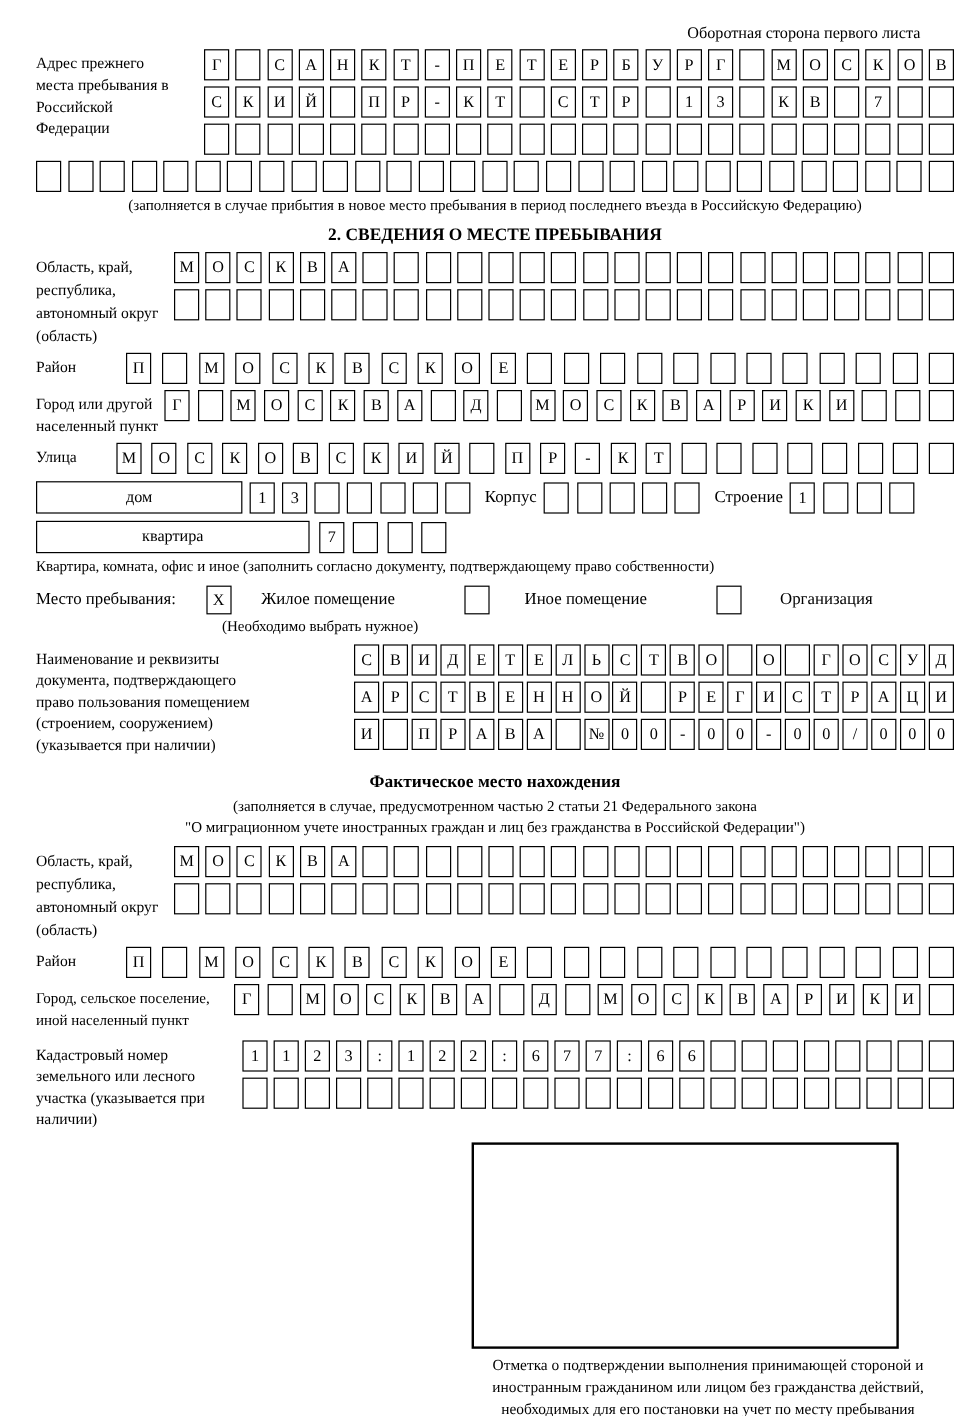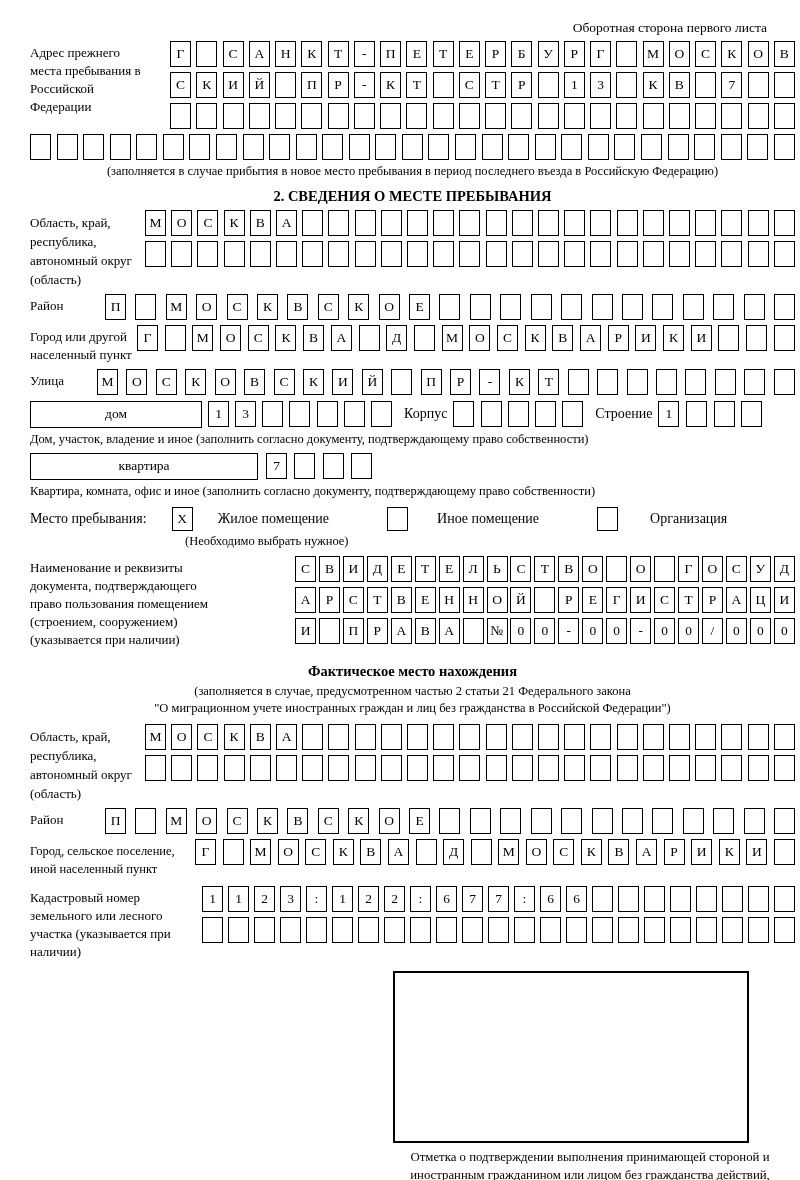--- a/index.html
+++ b/index.html
@@ -19,21 +19,21 @@
         font-size:13.5px;line-height:23px;text-align:center;flex-shrink:0;background:#fff;}
   .w765{width:765px;} .w625{width:625px;} .w650{width:650px;} .w690{width:690px;}
   .w658{width:658px;} .w698{width:698px;} .w500{width:500px;} .w600{width:600px;} .w593{width:593px;}
 
   .fullrow{margin-top:5px;}
   .note{font-size:12.5px;text-align:center;margin-top:4px;}
   .note-left{font-size:12.5px;margin-top:4px;}
   .sect-title{font-size:14.5px;font-weight:bold;text-align:center;margin-top:9px;}
 
   
-  .hrow{display:flex;align-items:flex-start;margin-top:6px;}
+  .hrow{display:flex;align-items:flex-end;margin-top:6px;}
   .wbox{box-sizing:border-box;height:27px;border:1.6px solid #000;text-align:center;
         line-height:24px;font-size:13.5px;flex-shrink:0;}
   .ilabel{font-size:14px;line-height:26px;flex-shrink:0;}
 
   
   .stay{display:flex;align-items:center;margin-top:7px;gap:16px;}
   .chk{box-sizing:border-box;width:21px;height:24px;border:1.6px solid #000;text-align:center;
        line-height:21px;font-size:13.5px;flex-shrink:0;}
   .g-doc .gl{width:185px;}
   .g-city3 .gl{width:162px;font-size:12.5px;}
@@ -345,21 +345,20 @@
           <div class="cell"></div>
         </div>
     <div class="ilabel" style="margin-left:12px">Строение</div>
     <div class="cr" style="width:104px;margin-left:6px">
           <div class="cell">1</div>
           <div class="cell"></div>
           <div class="cell"></div>
           <div class="cell"></div>
         </div>
   </div>
-  <div class="note-left">Дом, участок, владение и иное (заполнить согласно документу, подтверждающему право собственности)</div>
 
   <div class="hrow">
     <div class="wbox" style="width:228px">квартира</div>
     <div class="cr" style="width:106px;margin-left:8px">
           <div class="cell">7</div>
           <div class="cell"></div>
           <div class="cell"></div>
           <div class="cell"></div>
         </div>
   </div>

